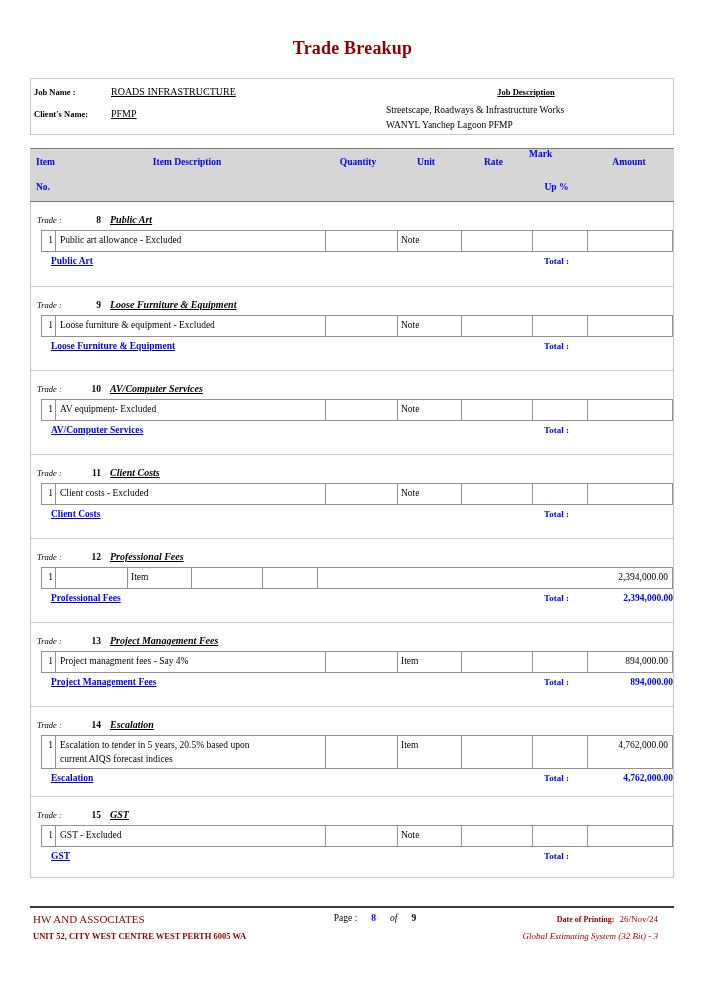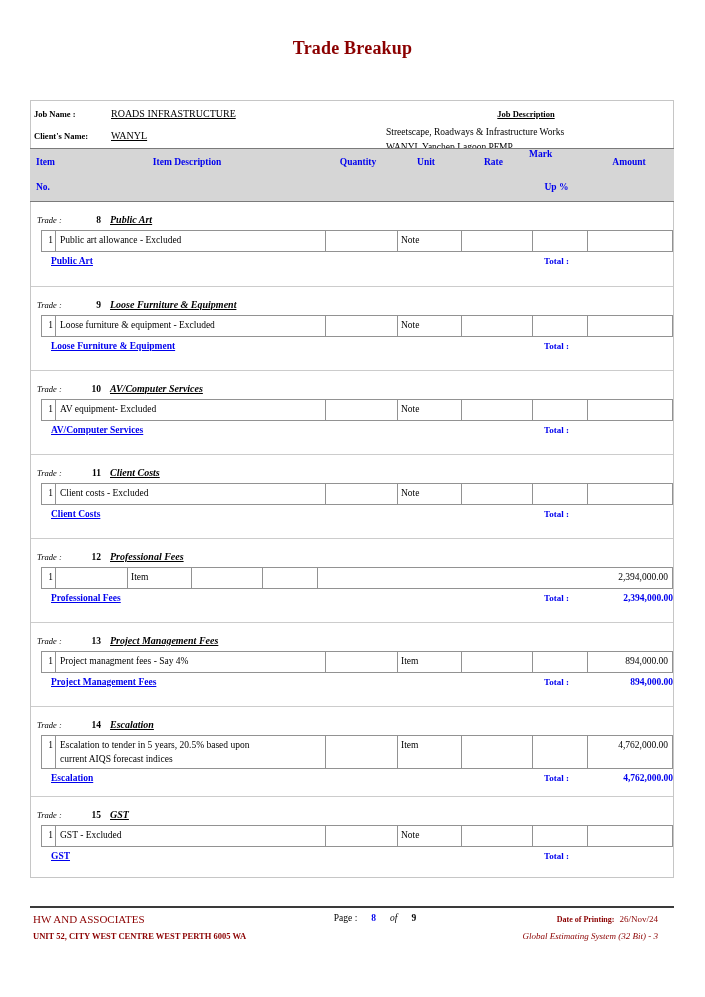--- a/index.html
+++ b/index.html
@@ -4,21 +4,21 @@
 <style>
   html,body{margin:0;padding:0;background:#ffffff;}
   .page{
     position:relative;width:705px;height:997px;background:#ffffff;overflow:hidden;
     font-family:"Liberation Serif","DejaVu Serif",serif;color:#000;
   }
   
   .title{position:absolute;top:38px;left:0;width:100%;text-align:center;
     font-size:18px;font-weight:bold;color:#8B0000;letter-spacing:.2px;}
   
-  .job-box{position:absolute;left:30px;top:100px;width:644px;height:57px;
+  .job-box{position:absolute;left:30px;top:78px;width:644px;height:57px;
     border:1px solid #c6c6c6;box-sizing:border-box;}
   .job-row-label{position:absolute;font-weight:bold;font-size:8.5px;}
   .job-name-label{left:3px;top:8px;}
   .client-label{left:3px;top:30px;}
   .job-value{position:absolute;left:80px;font-size:10px;text-decoration:underline;}
   .job-name-value{top:7px;}
   .client-value{top:29px;}
   .job-desc-label{position:absolute;left:330px;top:8px;width:330px;text-align:center;
     font-weight:bold;font-size:8.5px;text-decoration:underline;}
   .job-desc-1{position:absolute;left:355px;top:26px;font-size:9.5px;}
@@ -88,21 +88,21 @@
 <body>
 
 <div class="page">
 
   <div class="title">Trade Breakup</div>
 
   <div class="job-box">
     <span class="job-row-label job-name-label">Job Name :</span>
     <span class="job-value job-name-value">ROADS INFRASTRUCTURE</span>
     <span class="job-row-label client-label">Client's Name:</span>
-    <span class="job-value client-value">WANYL</span>
+    <span class="job-value client-value">PFMP</span>
     <span class="job-desc-label">Job Description</span>
     <span class="job-desc-1">Streetscape, Roadways &amp; Infrastructure Works</span>
     <span class="job-desc-2">WANYL Yanchep Lagoon PFMP</span>
   </div>
 
   <div class="header-band">
     <span class="hc h-item">Item</span>
     <span class="hc h-no">No.</span>
     <span class="hc h-desc">Item Description</span>
     <span class="hc h-qty">Quantity</span>

